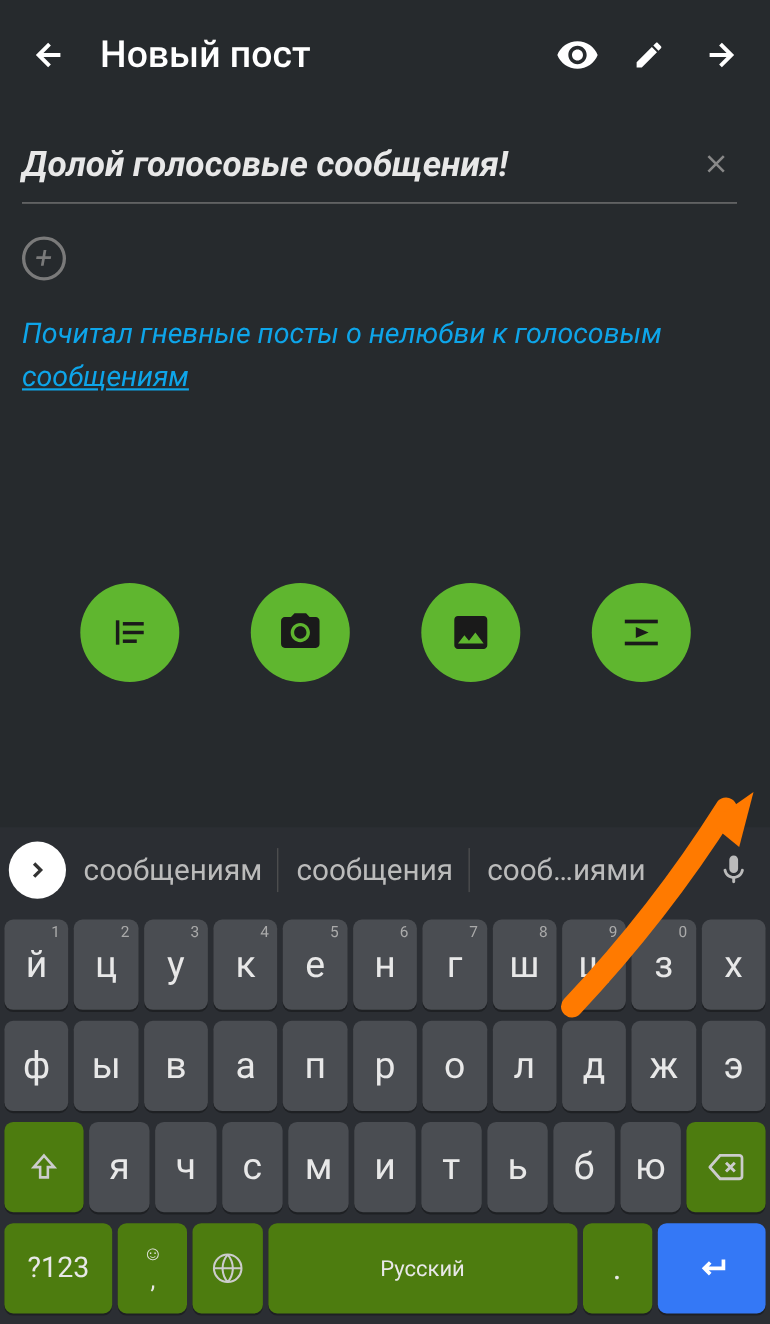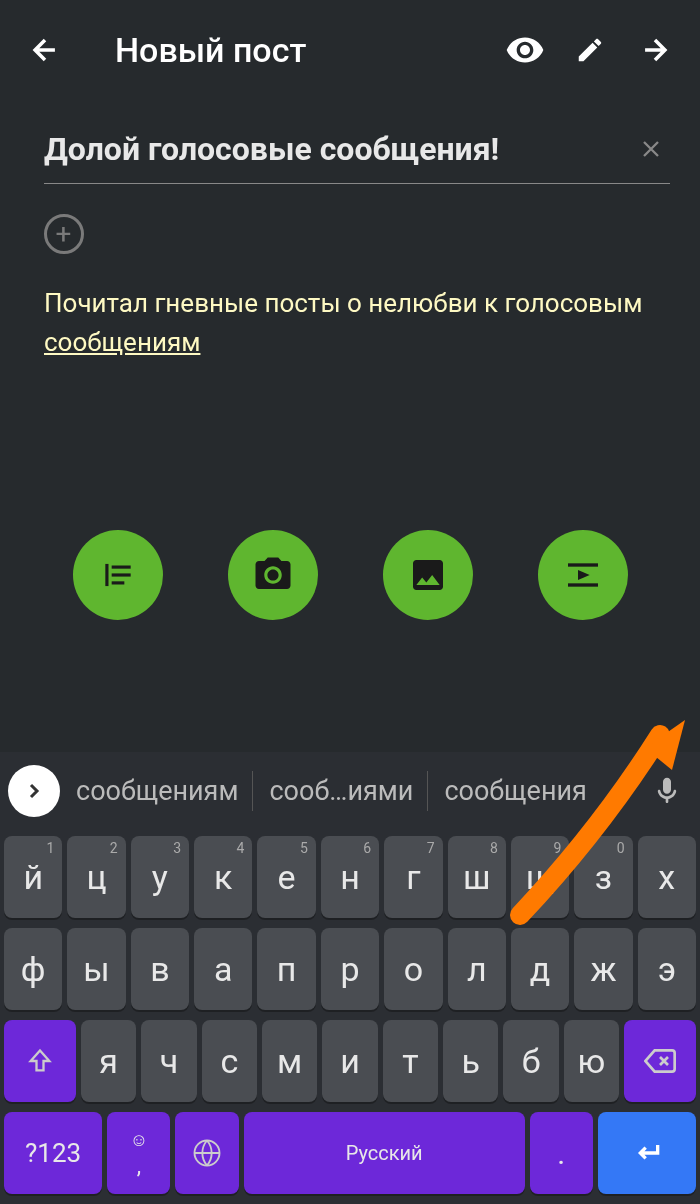--- a/index.html
+++ b/index.html
@@ -19,34 +19,35 @@
     align-items: center;
     height: 100px;
     padding: 0 20px;
     gap: 15px;
   }
   .header-title {
     font-size: 34px;
     font-weight: 500;
     color: #ffffff;
     flex: 1;
-    margin-left: 30px;
+    margin-left: 6px;
   }
   .header-icon {
     width: 50px;
     height: 50px;
     display: flex;
     align-items: center;
     justify-content: center;
     color: #fff;
   }
   
   
   .content {
-    padding: 30px 30px 0 44px;
+    padding: 30px 30px 0 20px;
+    font-style: italic;
   }
   .title-row {
     display: flex;
     align-items: flex-start;
     border-bottom: 1px solid #888;
     padding-bottom: 8px;
     margin-bottom: 30px;
   }
   .post-title {
     font-size: 32px;
@@ -77,21 +78,21 @@
     border-radius: 50%;
     display: flex;
     align-items: center;
     justify-content: center;
     font-size: 28px;
     line-height: 1;
   }
   
   .body-text {
     font-size: 26px;
-    color: #fef9c3;
+    color: #0ea5e9;
     line-height: 1.5;
   }
   .underlined { text-decoration: underline; }
   
   
   .action-row {
     display: flex;
     justify-content: space-around;
     padding: 0 40px;
     position: absolute;
@@ -181,21 +182,21 @@
     box-shadow: 0 2px 0 rgba(0,0,0,0.3);
   }
   .key .sup {
     position: absolute;
     top: 4px;
     right: 8px;
     font-size: 14px;
     color: #aaa;
   }
   .key.dark {
-    background: #6d28d9;
+    background: #4d7c0f;
     font-size: 26px;
   }
   .key.space {
     flex: 4;
     font-size: 20px;
   }
   .key.enter {
     background: #3478f6;
   }
   .key.shift, .key.backspace {
@@ -287,22 +288,22 @@
 </div>
 
 <div class="keyboard">
   <div class="suggest-row">
     <div class="expand-btn">
       <svg width="24" height="24" viewBox="0 0 24 24" fill="none" stroke="currentColor" stroke-width="3">
           <path d="M9 18l6-6-6-6"></path>
         </svg>
     </div>
     <div class="suggestion">сообщениям</div>
+    <div class="suggestion">сообщения</div>
     <div class="suggestion">сооб…иями</div>
-    <div class="suggestion">сообщения</div>
     <div class="mic-btn">
       <svg width="32" height="32" viewBox="0 0 24 24" fill="currentColor">
           <path d="M12 14c1.66 0 3-1.34 3-3V5c0-1.66-1.34-3-3-3S9 3.34 9 5v6c0 1.66 1.34 3 3 3zm5.91-3c-.49 0-.9.36-.98.85C16.52 14.2 14.47 16 12 16s-4.52-1.8-4.93-4.15c-.08-.49-.49-.85-.98-.85-.61 0-1.09.54-1 1.14.49 3 2.89 5.35 5.91 5.78V20c0 .55.45 1 1 1s1-.45 1-1v-2.08c3.02-.43 5.42-2.78 5.91-5.78.1-.6-.39-1.14-1-1.14z"></path>
         </svg>
     </div>
   </div>
 
   <div class="key-rows">
     <div class="key-row">
       <div class="key">

